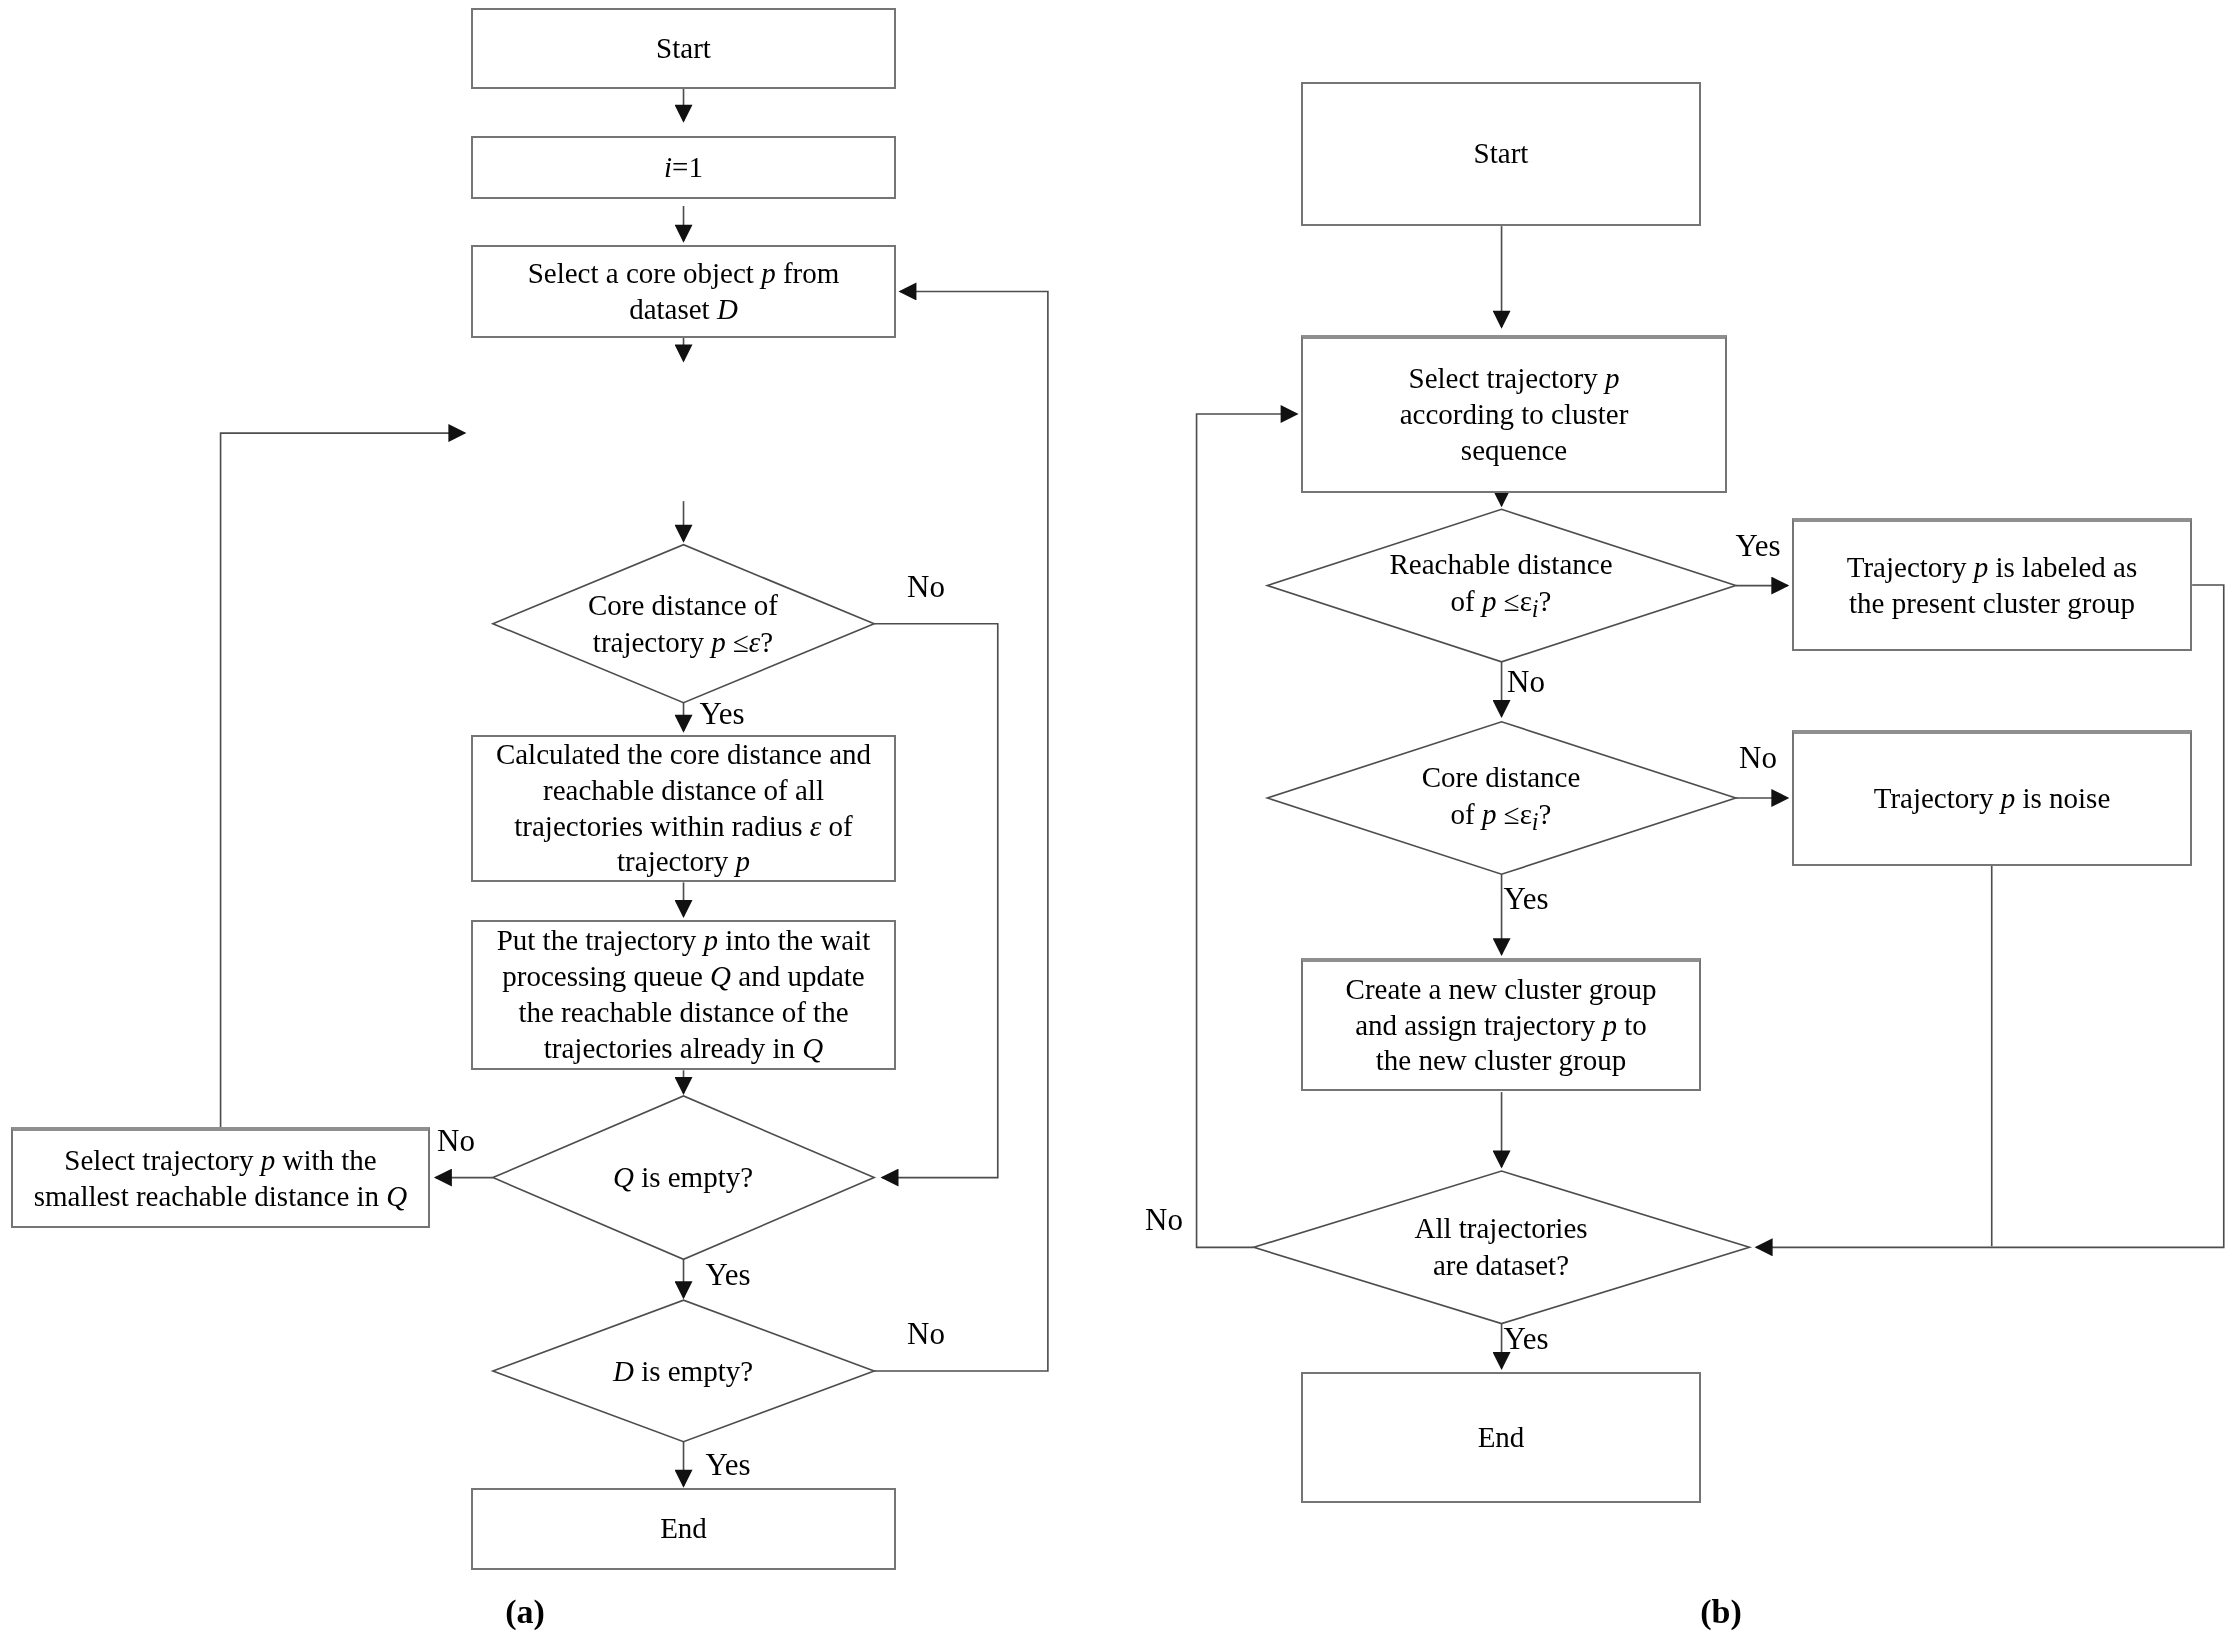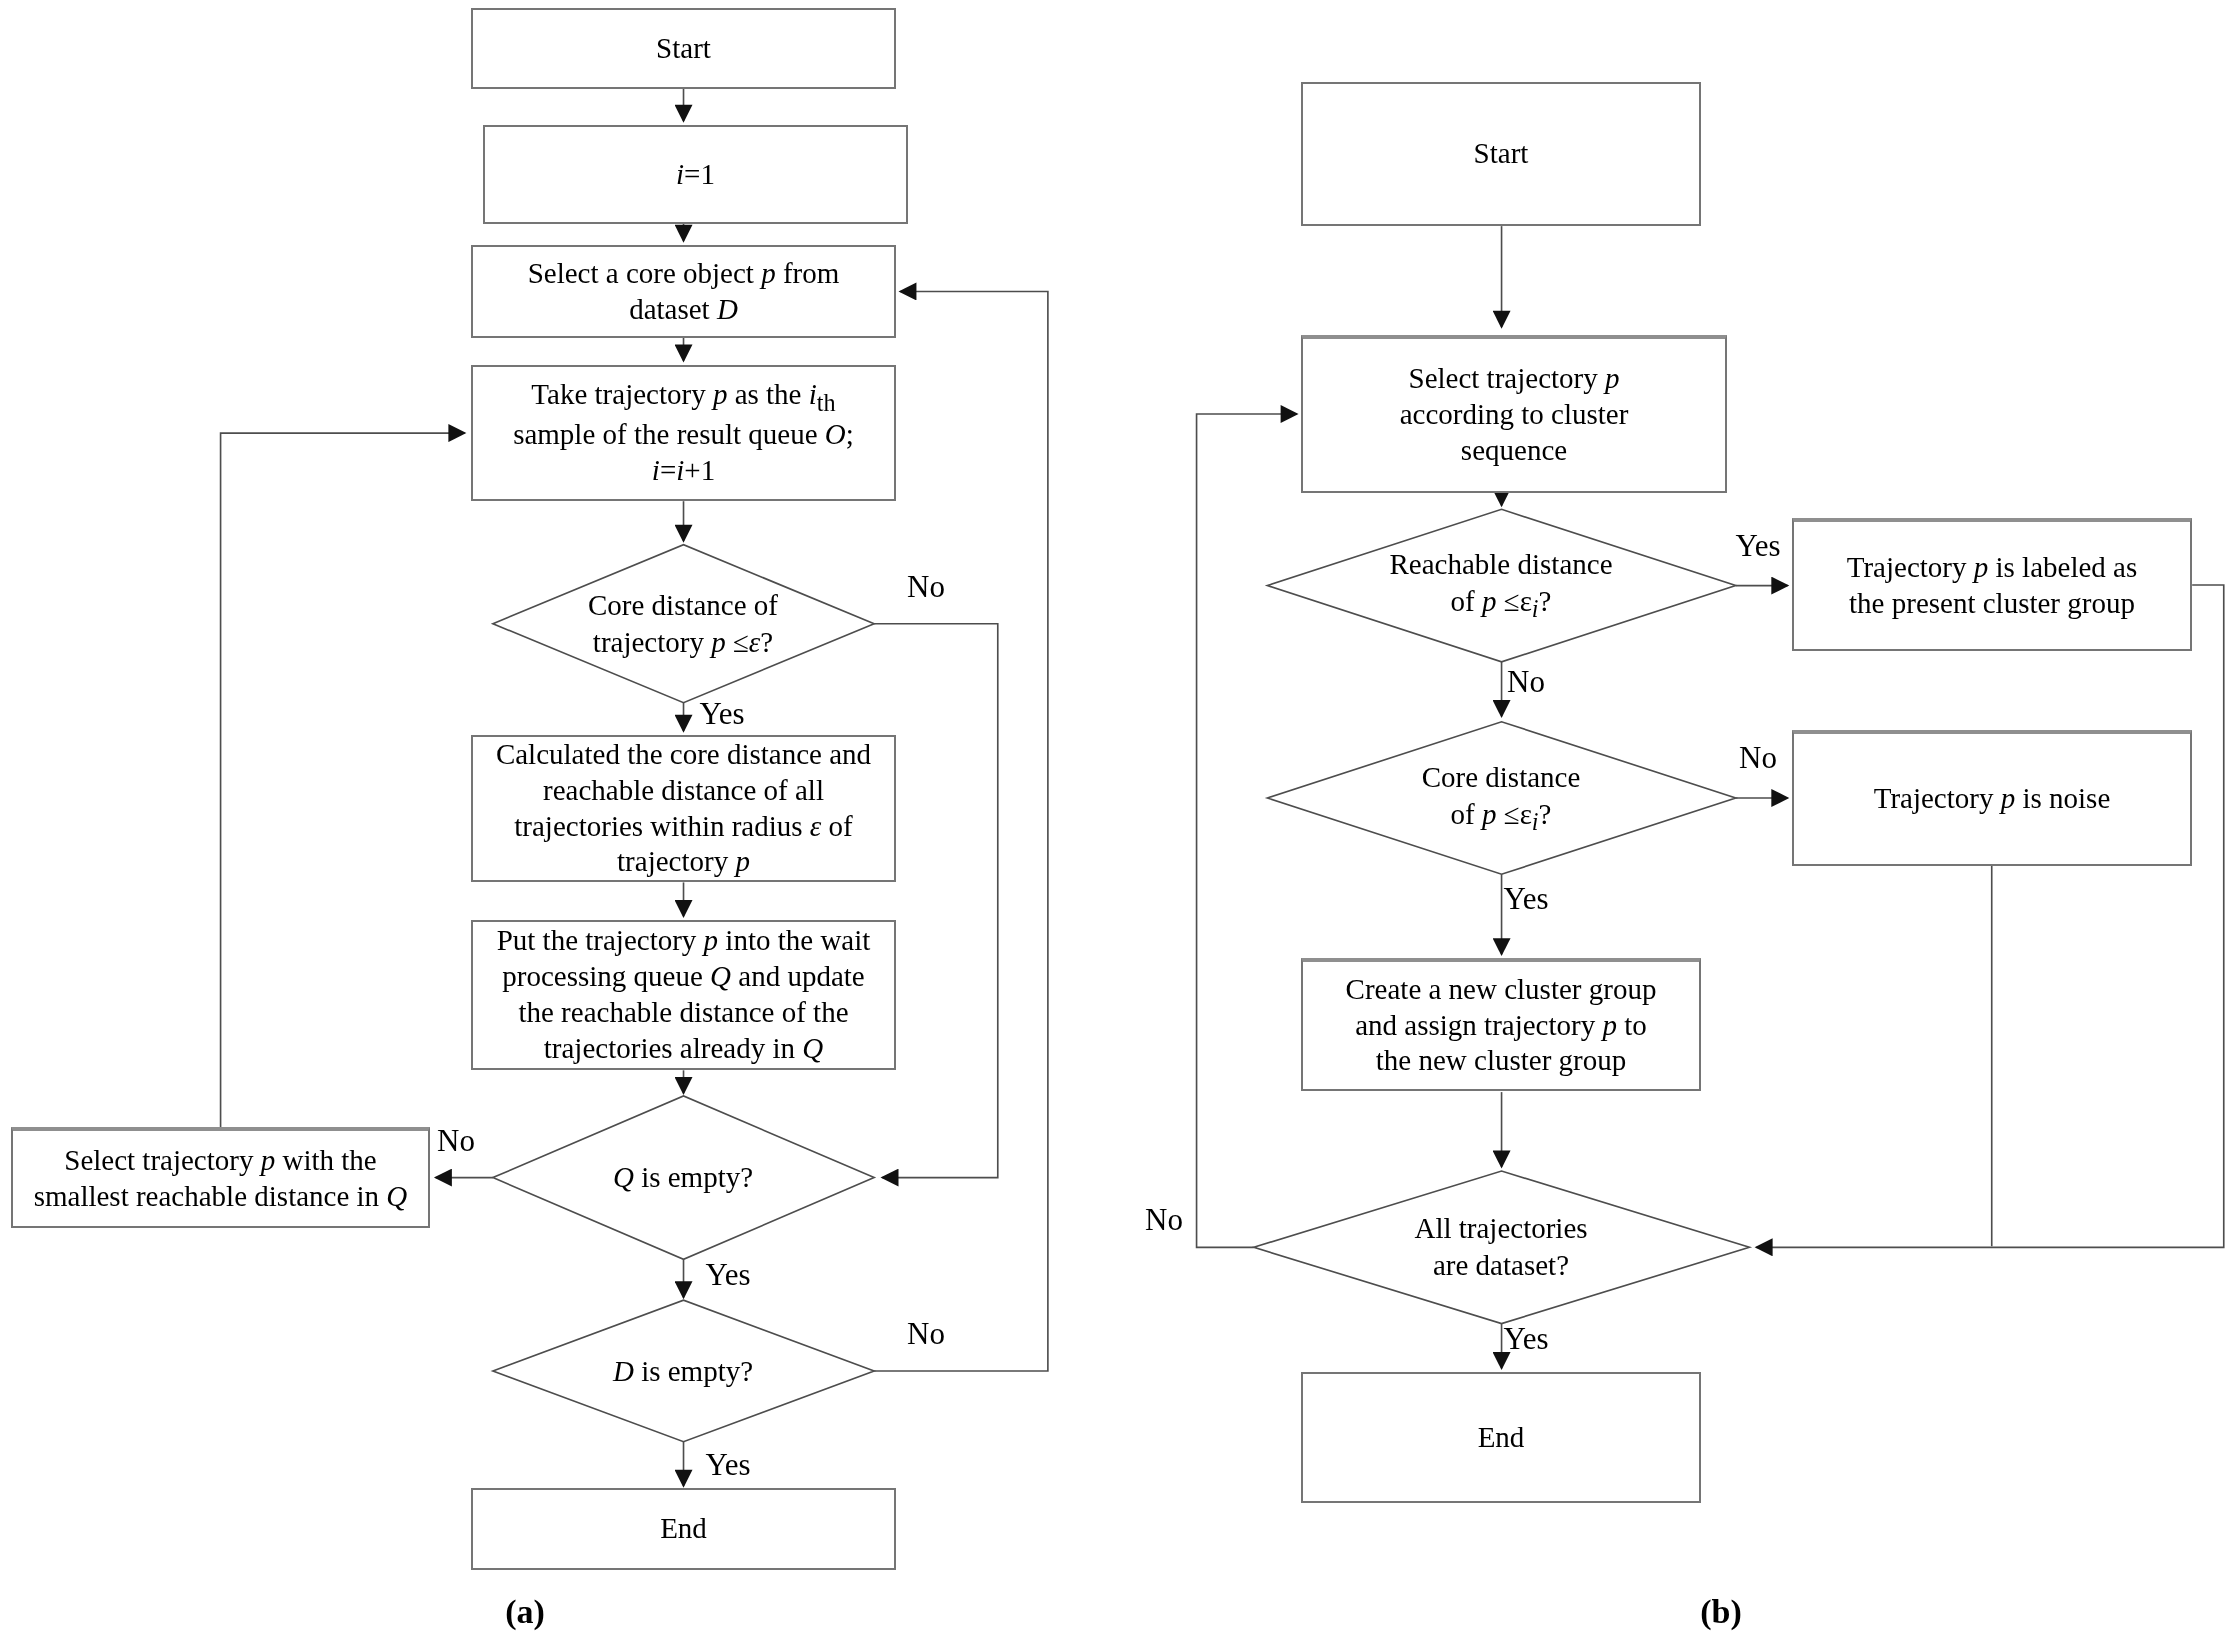--- a/index.html
+++ b/index.html
@@ -96,31 +96,26 @@
       <path d="M2757 2430 V2512" marker-end="url(#arrow)"></path>
       <polygon points="2327,1075 2757,935 3187,1075 2757,1215" fill="#ffffff"></polygon>
       <polygon points="2327,1465 2757,1325 3187,1465 2757,1605" fill="#ffffff"></polygon>
       <polygon points="2302,2290 2757,2150 3212,2290 2757,2430" fill="#ffffff"></polygon>
     </g>
   </svg>
 
   <div class="node" style="left:471px; top:8.2px; width:425px; height:81px;">
     <span>Start</span>
   </div>
-  <div class="node" style="left:471px; top:125px; width:425px; height:99px;margin-left:12px;">
+  <div class="node" style="left:471px; top:136px; width:425px; height:63px;">
     <span><i>i</i>=1</span>
   </div>
   <div class="node" style="left:471px; top:245px; width:425px; height:93px;">
     <span>Select a core object <i>p</i> from
 dataset <i>D</i></span>
-  </div>
-  <div class="node" style="left:471px; top:365px; width:425px; height:136px;">
-    <span>Take trajectory <i>p</i> as the <i>i</i><sub>th</sub>
-sample of the result queue <i>O</i>;
-<i>i</i>=<i>i</i>+1</span>
   </div>
   <div class="node" style="left:471px; top:735px; width:425px; height:147px;">
     <span>Calculated the core distance and
 reachable distance of all
 trajectories within radius <i>ε</i> of
 trajectory <i>p</i></span>
   </div>
   <div class="node" style="left:471px; top:920px; width:425px; height:150px;">
     <span>Put the trajectory <i>p</i> into the wait
 processing queue <i>Q</i> and update

